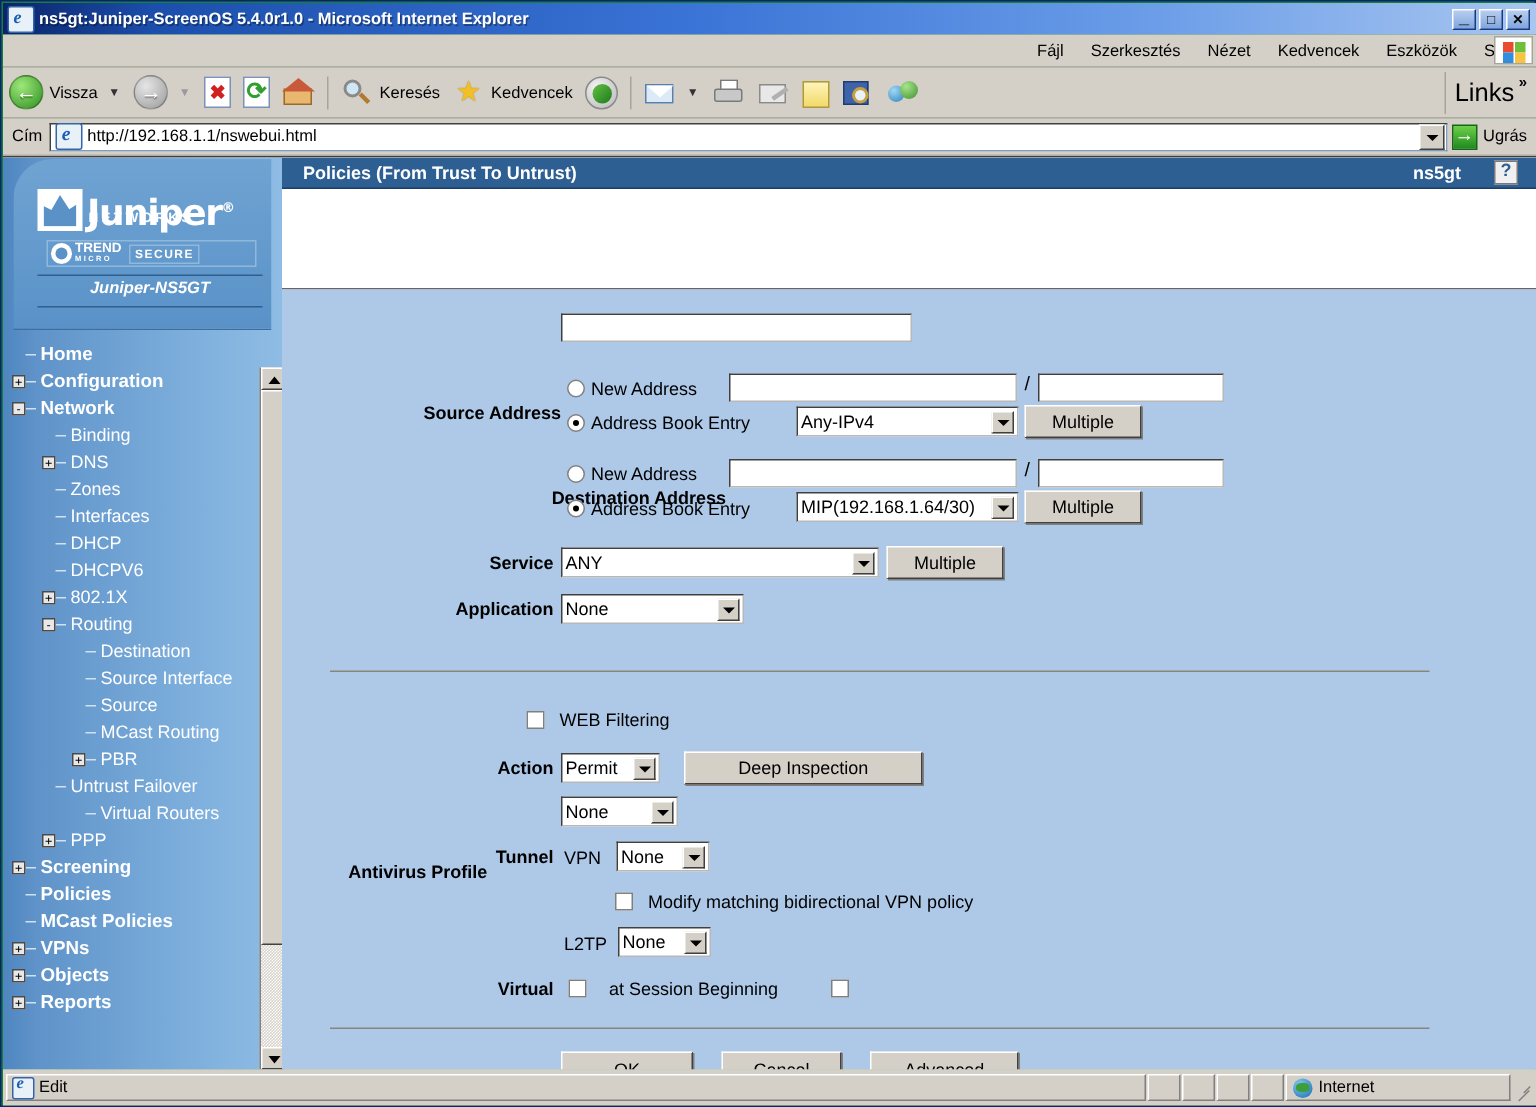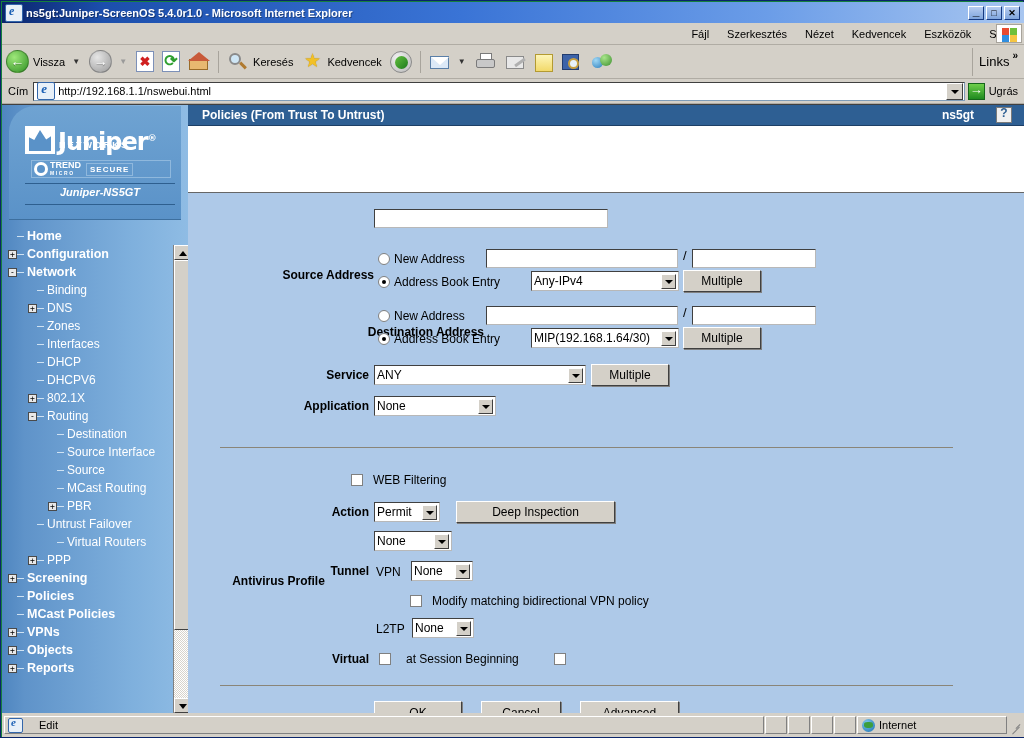--- a/index.html
+++ b/index.html
@@ -110,21 +110,21 @@
     background:#3d63a8;border:1px solid #223c6e;box-sizing:border-box;}
   .ico-research:after{content:"";position:absolute;left:7px;top:7px;width:11px;height:11px;
     border:2px solid #c8a040;border-radius:50%;box-sizing:border-box;background:#e8f2fa;}
   
   .ico-msn:before{content:"";position:absolute;left:1px;top:6px;width:11px;height:11px;
     border-radius:50%;background:radial-gradient(circle at 35% 30%,#9fd8f5,#2e7fbd);}
   .ico-msn:after{content:"";position:absolute;left:9px;top:3px;width:12px;height:12px;
     border-radius:50%;background:radial-gradient(circle at 35% 30%,#a8e58a,#3d8f2f);}
   .links-area{margin-left:auto;display:flex;align-items:center;
     border-left:1px solid #a8a49c;height:28px;padding:0 6px;}
-  .links-lbl{font-size:13px;}
+  .links-lbl{font-size:17px;}
   .links-chev{font-size:10px;font-weight:bold;margin-left:3px;align-self:flex-start;margin-top:2px;}
 
   
   .addrbar{position:absolute;left:1px;top:78px;width:1022px;height:24px;
     background:#d4d0c8;display:flex;align-items:center;border-bottom:1px solid #b0aca4;}
   .addr-lbl{font-size:11px;padding:0 5px 0 6px;}
   .addr-field{flex:1 1 auto;height:19px;background:#fff;
     border:1px solid #7f9db9;border-top-color:#404040;border-left-color:#404040;
     display:flex;align-items:center;box-sizing:border-box;}
   .addr-ico{width:16px;height:16px;margin:0 3px;position:relative;flex:0 0 auto;
@@ -245,21 +245,21 @@
     box-sizing:border-box;flex:0 0 auto;}
   .slash{font-size:13px;color:#000;}
   .hr{position:absolute;height:1px;background:#8a8578;}
 
   
   .statusbar{position:absolute;left:1px;top:712px;width:1022px;height:24px;
     background:#d4d0c8;display:flex;align-items:center;}
   .st-panel{height:18px;background:#d4d0c8;border:1px solid #fff;
     border-right-color:#808080;border-bottom-color:#808080;box-sizing:border-box;
     display:flex;align-items:center;margin-right:1px;}
-  .st-main{flex:1 1 auto;margin-left:2px;gap:13px;}
+  .st-main{flex:1 1 auto;margin-left:2px;}
   .st-ico{width:13px;height:13px;margin:0 3px;position:relative;flex:0 0 auto;
     background:#e8f0f8;border:1px solid #3366aa;border-radius:2px;}
   .st-ico:after{content:"e";position:absolute;left:2px;top:-3px;font-size:11px;
     font-weight:bold;font-style:italic;color:#1a5fb4;font-family:"Liberation Serif",serif;}
   .st-txt{font-size:11px;}
   .st-small{width:22px;}
   .globe{width:13px;height:13px;border-radius:50%;margin:0 4px;flex:0 0 auto;
     background:radial-gradient(circle at 35% 30%,#7fc8f0,#1a6fb0);position:relative;}
   .globe:after{content:"";position:absolute;left:2px;top:3px;width:9px;height:6px;
     background:#3d9e3d;border-radius:40%;}

